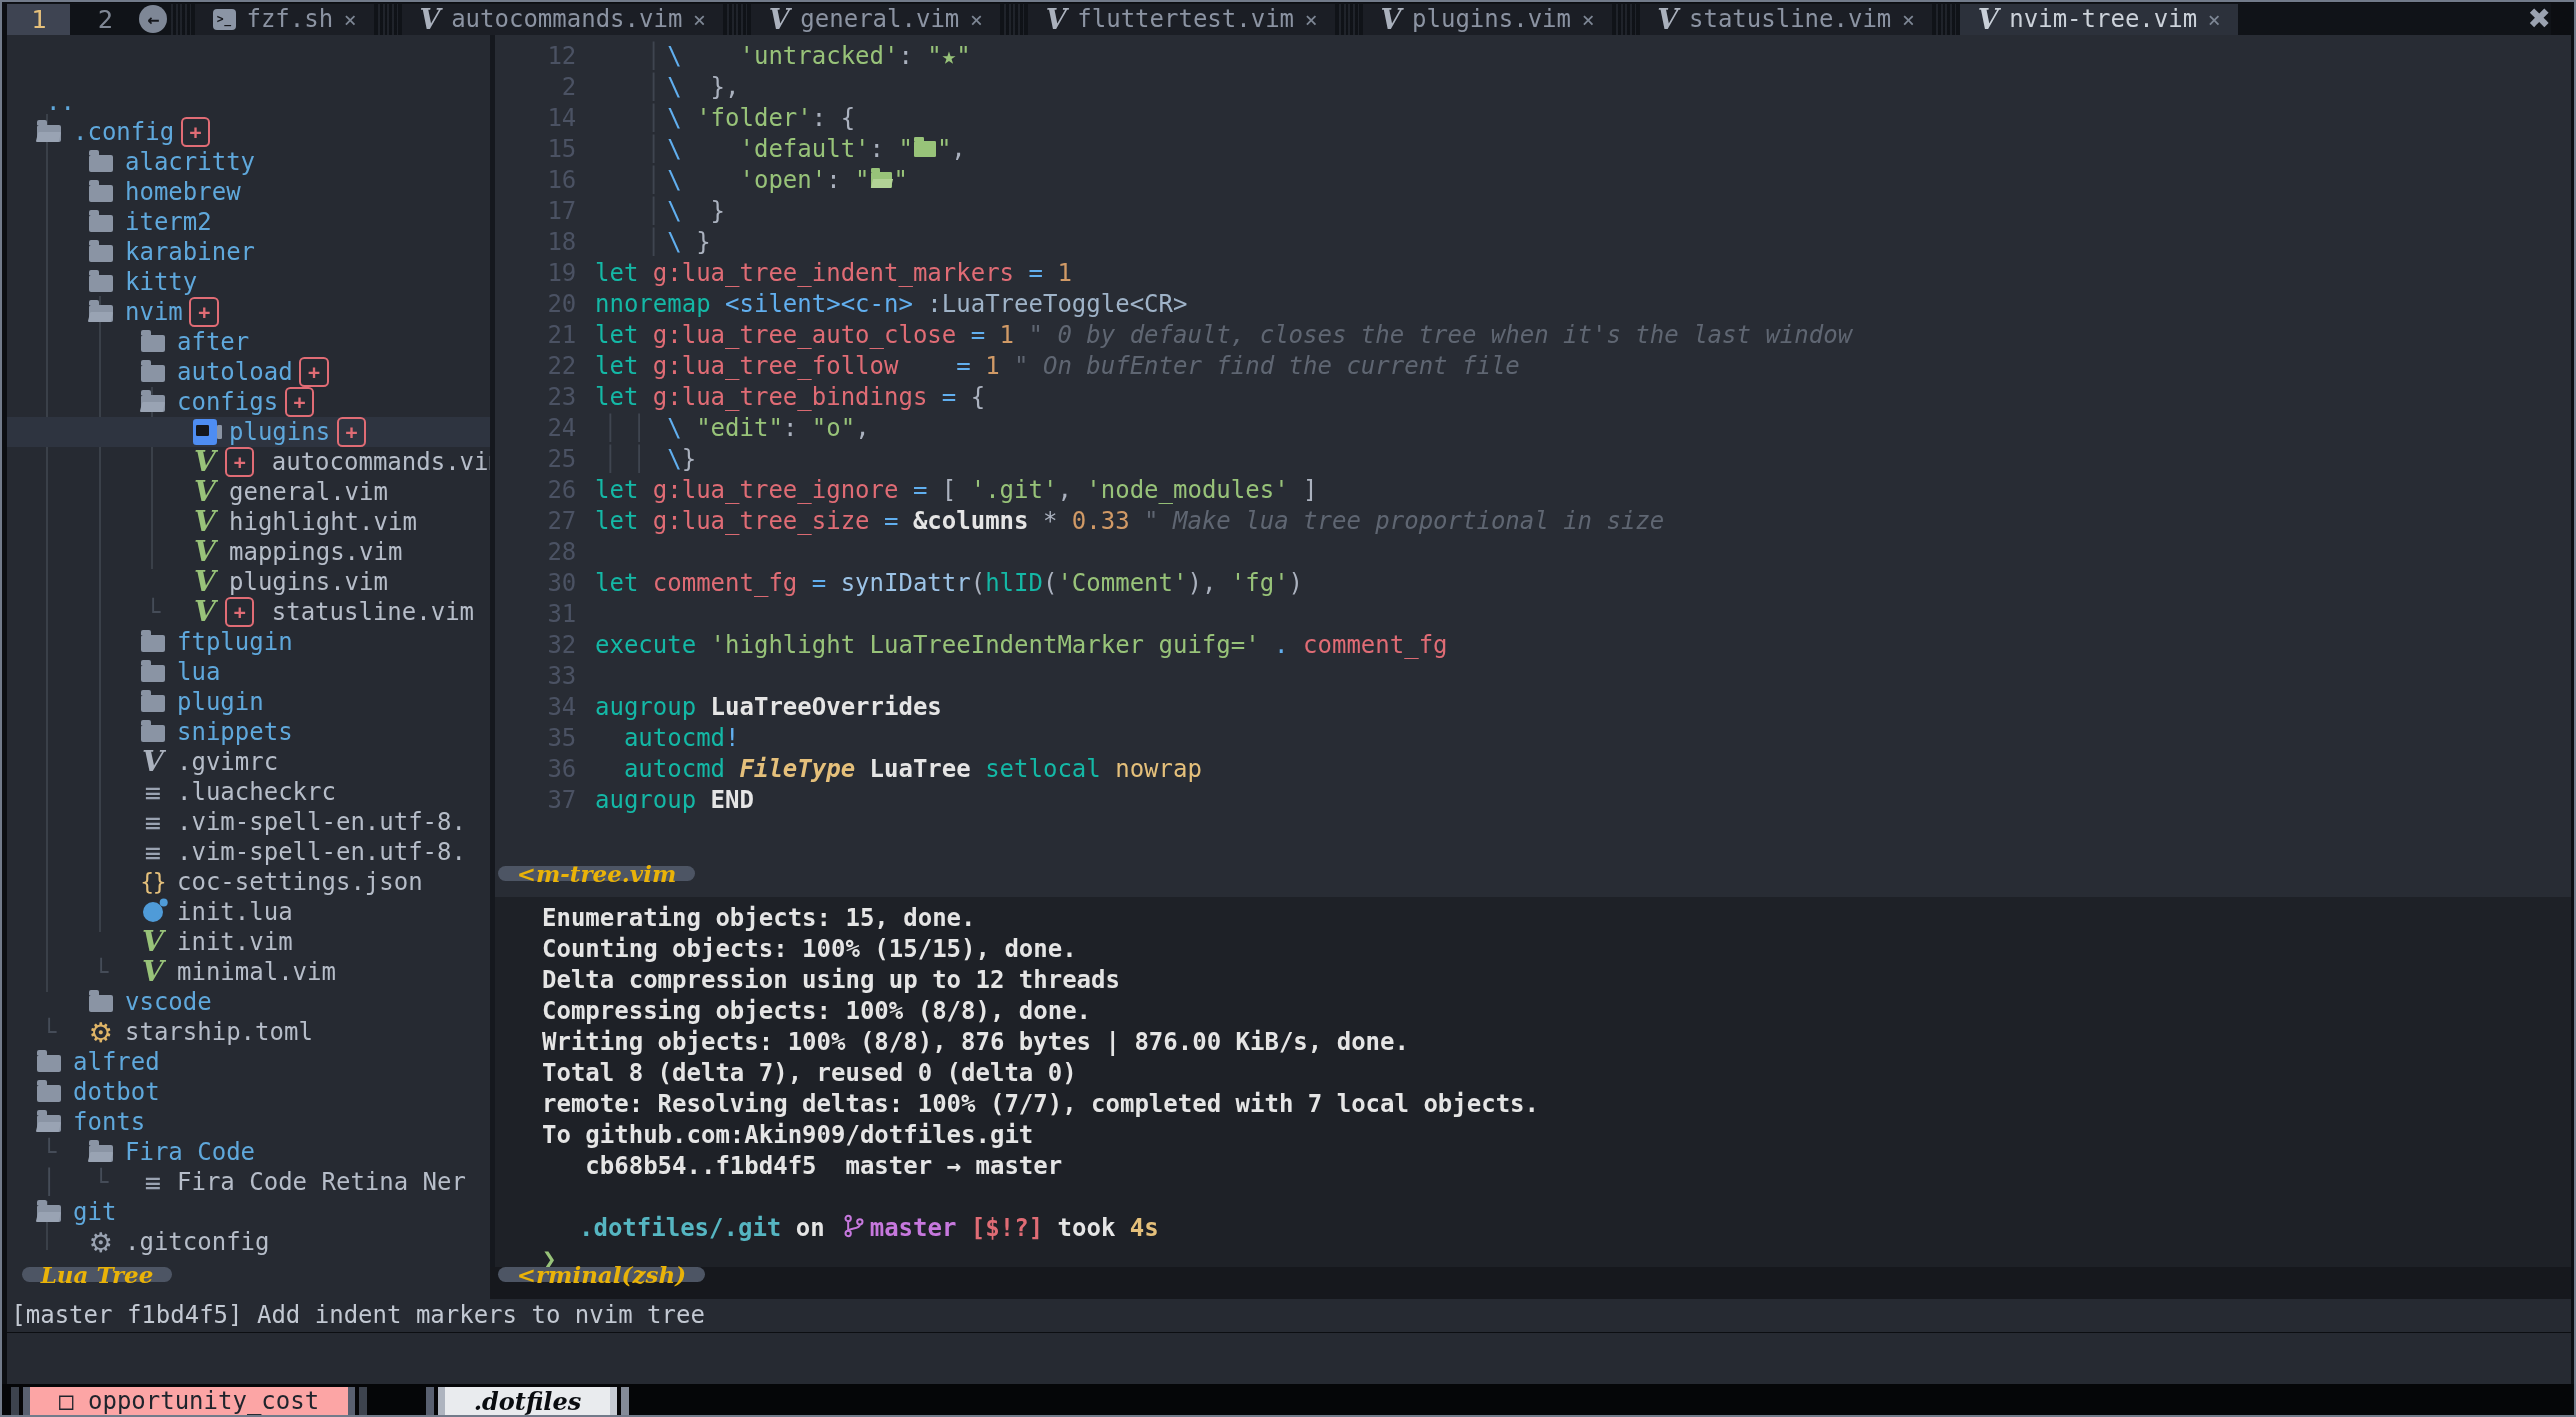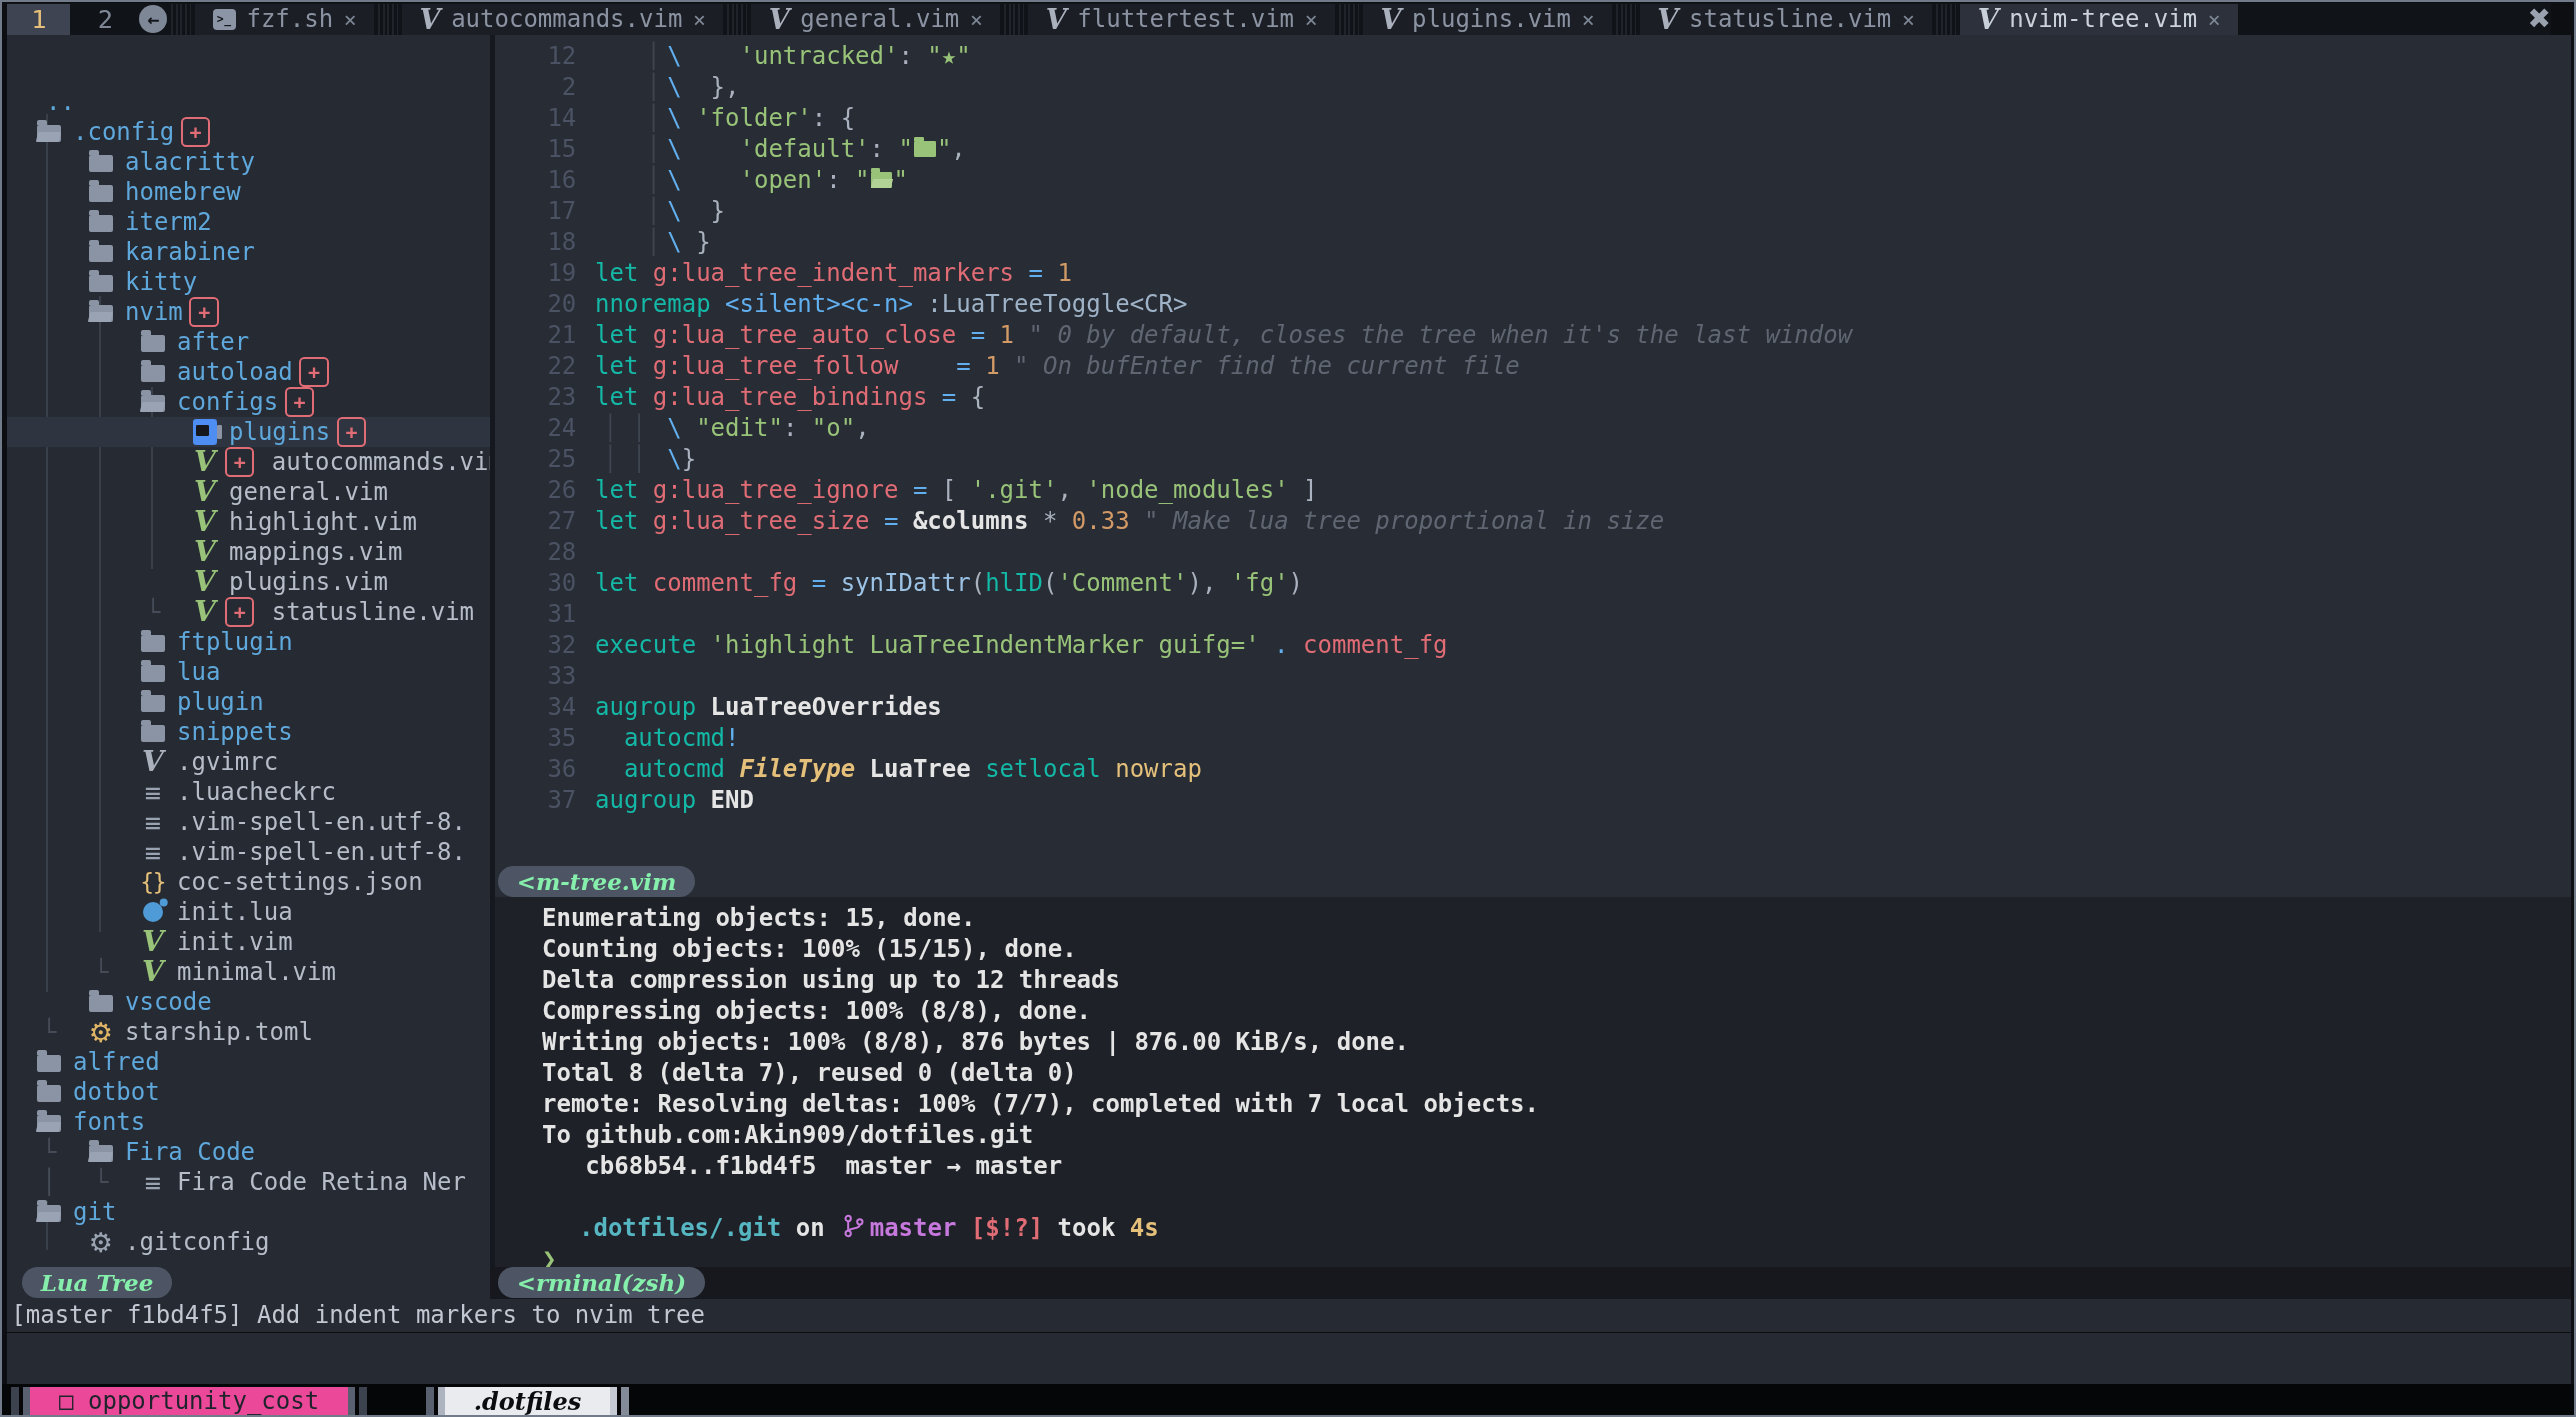--- a/index.html
+++ b/index.html
@@ -74,27 +74,27 @@
   .c-fio::after{content:"";position:absolute;left:0.7px;bottom:0;width:20px;height:8.7px;background:#b2d396;transform:skewX(-14deg);}
   
   .tline{height:31px;display:flex;align-items:flex-end;white-space:pre;font-size:24px;color:#aeb4bf;padding-left:47px;}
   .c-cyanb{color:#56b6c2;font-weight:bold;margin-left:37px;}
   .c-purpleb{color:#c678dd;font-weight:bold;}
   .c-redb{color:#e06c75;font-weight:bold;}
   .c-goldb{color:#e5c07b;font-weight:bold;}
   .c-green{color:#98c379;}
   .branchsvg{display:inline-block;vertical-align:middle;margin:0 5.3px 4px 5.3px;}
   
-  .pill{position:absolute;height:31px;background:#4d5564;color:#86efac;border-radius:15.4px;font-family:"DejaVu Serif",serif;font-style:italic;font-weight:bold;font-size:23px;display:flex;align-items:center;padding:0 18.7px;z-index:5;}
+  .pill{position:absolute;height:15px;background:#4d5564;color:#eab308;border-radius:15.4px;font-family:"DejaVu Serif",serif;font-style:italic;font-weight:bold;font-size:23px;display:flex;align-items:center;padding:0 18.7px;z-index:5;}
   
   .tmuxbar{position:absolute;left:0;top:1382px;width:2576px;height:35px;background:#050608;}
   .seg{position:absolute;top:2.7px;height:29px;display:flex;align-items:stretch;font-size:24px;}
   .seg .core{display:flex;align-items:center;padding:0 29px;white-space:pre;}
   .seg .st{flex:0 0 auto;}
-  .seg-gray .core{background:#ec4899;color:#1f242c;}
+  .seg-gray .core{background:#fca5a5;color:#1f242c;}
   .seg-white .core{background:#e9ebee;color:#0a0c10;font-family:"DejaVu Serif",serif;font-weight:bold;font-style:italic;}
 </style>
 </head>
 <body>
 
 <div class="frame">
   <div class="tabbar" id="tabbar">
       <div class="winbox active">1</div>
       <div class="winbox inactive">2</div>
       <div class="backcircle">←</div>

